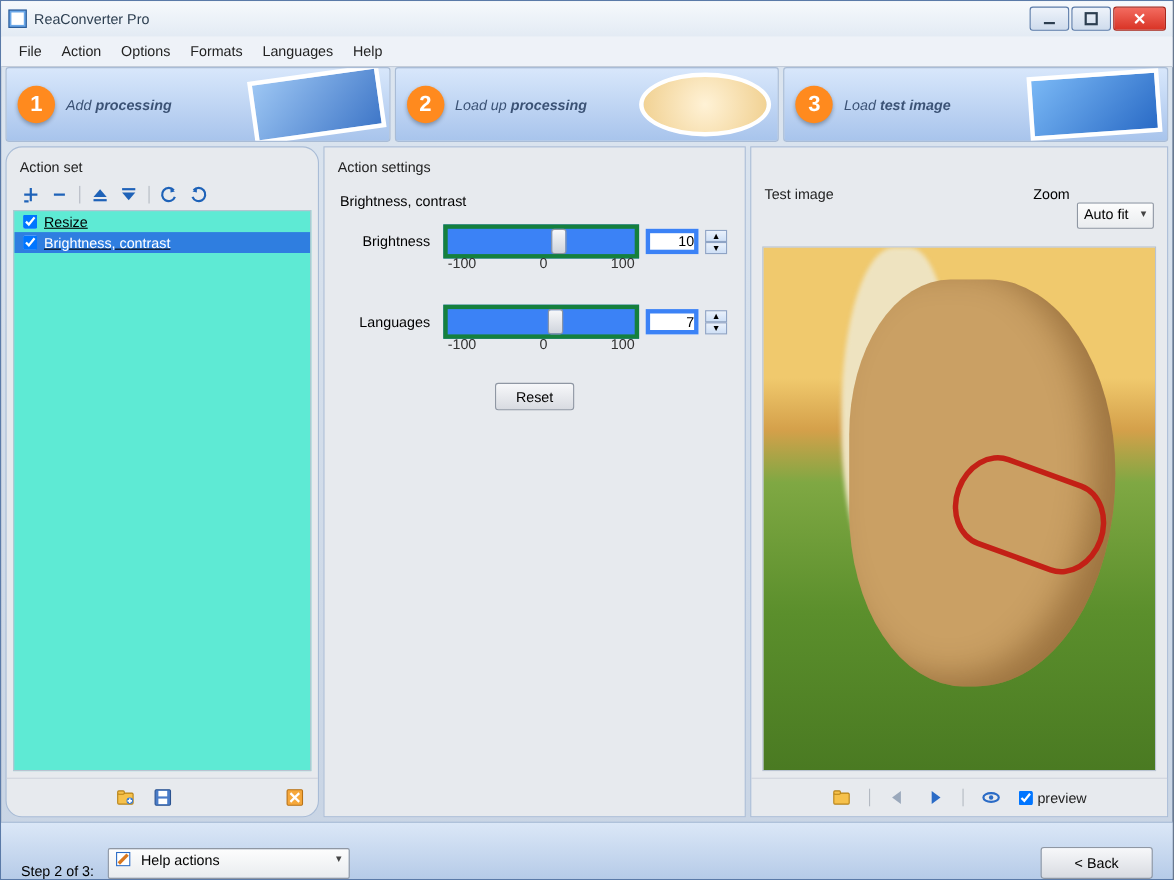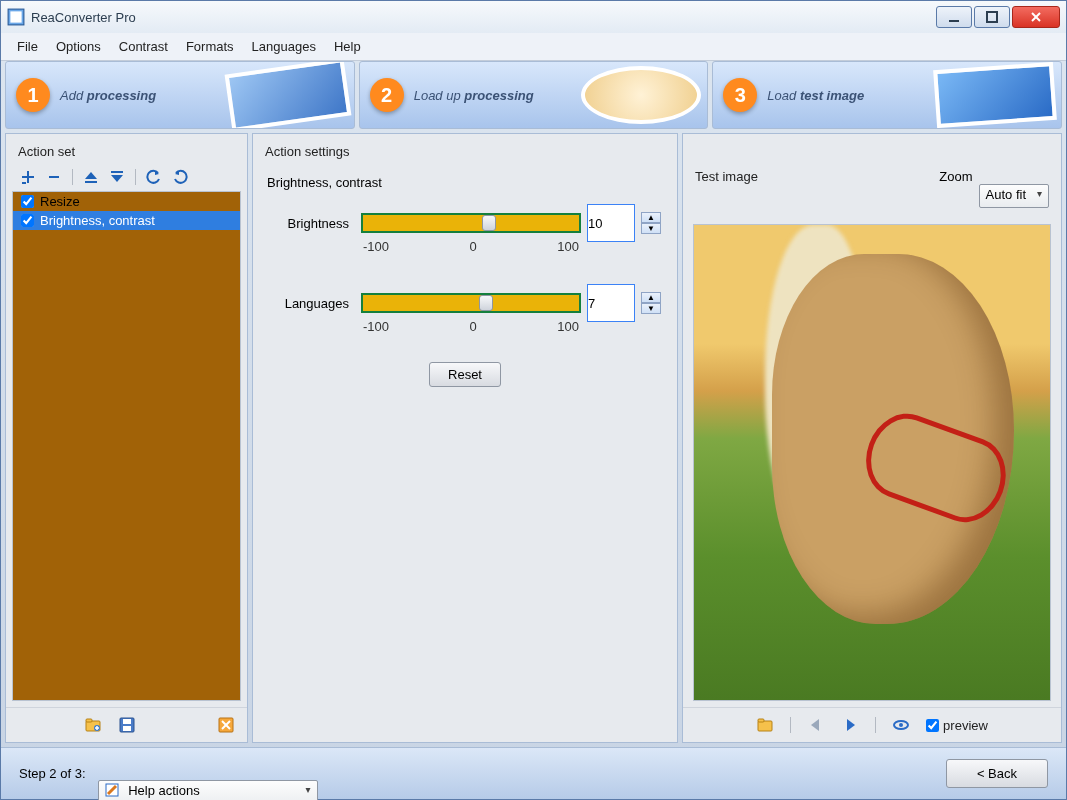--- a/index.html
+++ b/index.html
@@ -18,57 +18,57 @@
 .step { flex:1; border:1px solid #a9bcd6; border-radius:3px; background: linear-gradient(to bottom,#d8e7fb,#a8c4ec); display:flex; align-items:center; padding-left:10px; position:relative; overflow:hidden; }
 .step .num { width:34px;height:34px; border-radius:50%; background:#ff8a1e; color:#fff; font-weight:bold; font-size:20px; display:flex; align-items:center; justify-content:center; margin-right:10px; box-shadow:0 2px 4px rgba(0,0,0,0.3); }
 .step .label { font-style:italic; color:#3b5275; }
 .step .label b { font-style:italic; }
 .step .art { position:absolute; right:6px; top:4px; bottom:4px; width:120px; }
 .art1 { background: linear-gradient(135deg,#9dc6f3,#3f77c8); border:4px solid #fff; transform:rotate(-8deg); }
 .art2 { border-radius:50%; background: radial-gradient(circle,#fff2d6,#f0cf8e); border:4px solid #fff; }
 .art3 { background: linear-gradient(135deg,#7ab8f5,#2a6bc6); border:4px solid #fff; transform:rotate(-4deg); }
 .cols { flex:1; display:flex; gap:4px; padding: 4px; min-height:0; }
 .panel { border:1px solid #a9bcd6; background:#e7eaee; display:flex; flex-direction:column; }
-.panel.left { width: 243px; }
+.panel.left { width: 285px; border-radius: 15px; }
 .panel.mid { flex:1; }
 .panel.right { width: 380px; }
 .panel-head { padding: 10px 12px; display:flex; align-items:center; gap:10px; }
 .panel-head .title { color:#222; }
-.list-body { flex:1; background:#a16207; margin:0 6px 6px; border:1px solid #b9c3d1; overflow:auto; }
+.list-body { flex:1; background:#5eead4; margin:0 6px 6px; border:1px solid #b9c3d1; overflow:auto;text-decoration:underline; }
 .tool-row { display:flex; align-items:center; gap:10px; padding: 0 14px 6px; color:#1e62b8; }
 .tool-row .sep { width:1px; height:16px; background:#b3b9c2; }
 .tool-row .tb { cursor:pointer; display:flex; }
 .action-item { display:flex; align-items:center; gap:6px; padding:2px 8px; cursor:pointer; }
 .action-item.sel { background:#2f7ee0; color:#fff; }
 .action-item input[type=checkbox]{ cursor:pointer; }
 .settings-body { padding: 6px 14px; flex:1; }
 .settings-title { margin-bottom:10px; }
 .slider-row { display:grid; grid-template-columns: 88px 1fr 48px 22px; align-items:center; gap:6px; margin-top:14px; }
 .slider-row label { text-align:right; padding-right:6px; }
-.slider { position:relative; height:20px; background:#eab308; border:2px solid #15803d; }
+.slider { position:relative; height:31px; background:#3b82f6; border:4px solid #15803d; }
 .slider .thumb { position:absolute; top:0; bottom:0; width:14px; background:linear-gradient(to bottom,#f7f8fa,#cfd4dc); border:1px solid #8f97a3; border-radius:3px; }
 .slider .ticks { position:absolute; left:0; right:0; top:24px; display:flex; justify-content:space-between; font-size:12px; color:#333; }
-.valbox { width:48px; height:38px; border:1px solid #3b82f6; background:#fff; text-align:left; }
+.valbox { width:48px; height:23px; border:4px solid #3b82f6; background:#fff; text-align:right; }
 .spin { width:20px; height:22px; display:flex; flex-direction:column; }
 .spin button { flex:1; font-size:8px; border:1px solid #8fa4c5; background:linear-gradient(to bottom,#eaf1fb,#cfe0f6); cursor:pointer; }
 .reset-row { text-align:center; margin-top:40px; }
 .btn { padding:4px 18px; border:1px solid #8f97a3; background:linear-gradient(to bottom,#f7f8fa,#d8dbe1); border-radius:3px; cursor:pointer; }
 .zoom-sel { display:flex; align-items:center; gap:6px; margin-left:auto; }
 .select { height:24px; border:1px solid #8f97a3; background:linear-gradient(to bottom,#fdfdfd,#e9ecef); padding:2px 22px 2px 6px; position:relative; cursor:pointer; border-radius:2px;margin-top:40px; }
 .select::after { content:"▾"; position:absolute; right:6px; top:3px; font-size:10px; color:#444; }
 .preview-body { flex:1; padding: 6px 10px; display:flex; }
 .preview-img { flex:1; border:1px solid #b9c3d1; background: linear-gradient(to bottom, #f0c96d 0%, #f0c96d 25%, #d4a04a 35%, #7fa843 45%, #5b8f2c 70%, #4a7a22 100%); position:relative; overflow:hidden; }
 .horse { position:absolute; left:22%; top:6%; width:68%; height:78%; background:#caa064; border-radius:40% 50% 55% 45%; box-shadow: inset -20px -10px 30px rgba(90,50,10,0.4); }
 .mane { position:absolute; left:20%; top:0; width:28%; height:66%; background:#eee3c0; border-radius:50% 40% 55% 50%; filter:blur(2px); }
 .bridle { position:absolute; left:48%; top:42%; width:40%; height:18%; border:5px solid #c32016; border-radius:30%/60%; transform:rotate(20deg); }
 .panel-foot { display:flex; align-items:center; gap:16px; padding:8px 12px; color:#1e62b8; border-top:1px solid #cfd4dc; }
 .panel-foot .spacer { flex:1; }
 .panel-foot .sep { width:1px; height:16px; background:#b3b9c2; }
 .panel-foot .ic { cursor:pointer; display:flex; align-items:center; }
-.bottombar { height: 52px; background: linear-gradient(to bottom,#dbe7f7,#b6cbe8); border-top:1px solid #a9bcd6; display:flex; align-items:center; padding: 0 18px; gap:12px; }
+.bottombar { height: 52px; background: linear-gradient(to bottom,#dbe7f7,#b6cbe8); border-top:1px solid #a9bcd6; display:flex; align-items:flex-end; padding: 0 18px; gap:12px; }
 .bottombar .wide-btn { padding:6px 30px; border:1px solid #8f97a3; background:linear-gradient(to bottom,#f7f8fa,#d8dbe1); border-radius:3px; cursor:pointer; }
 .bottombar .select.step-sel { width: 220px; height:28px; }
 .stepsel-ic{ display:inline-block; width:14px; height:14px; margin-right:6px; vertical-align:-2px; }
 </style>
 </head>
 <body>
 
 <div class="window">
 
   <div class="titlebar">
@@ -93,22 +93,22 @@
     <div class="winbtn close">
         <svg viewBox="0 0 14 14">
           <line x1="3" y1="3" x2="11" y2="11" stroke="currentColor" stroke-width="2"></line>
           <line x1="11" y1="3" x2="3" y2="11" stroke="currentColor" stroke-width="2"></line>
         </svg>
       </div>
   </div>
 
   <div class="menubar">
     <span class="item">File</span>
+    <span class="item">Action</span>
     <span class="item">Options</span>
-    <span class="item">Contrast</span>
     <span class="item">Formats</span>
     <span class="item">Languages</span>
     <span class="item">Help</span>
   </div>
 
   <div class="steps">
     <div class="step">
       <div class="num">1</div>
       <div class="label"><span>Add </span><b>processing</b></div>
       <div class="art art1"></div>

